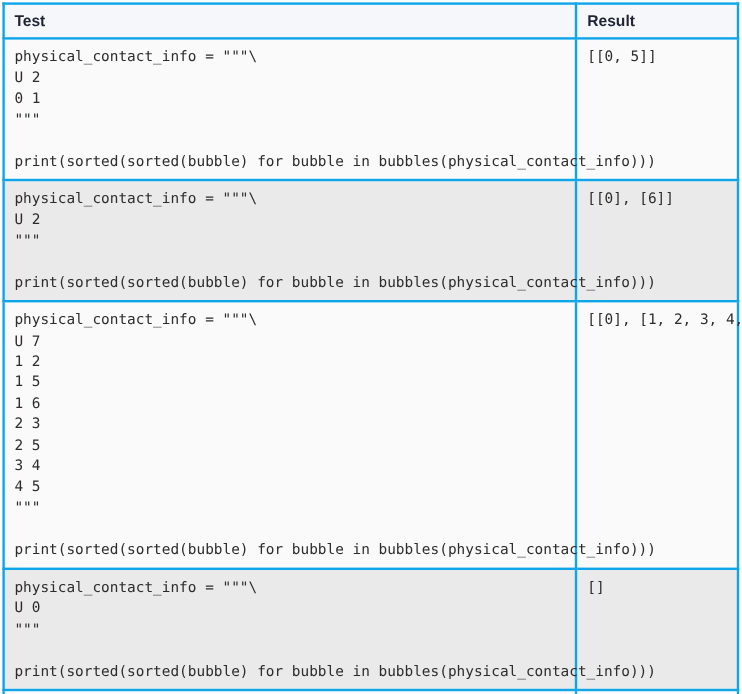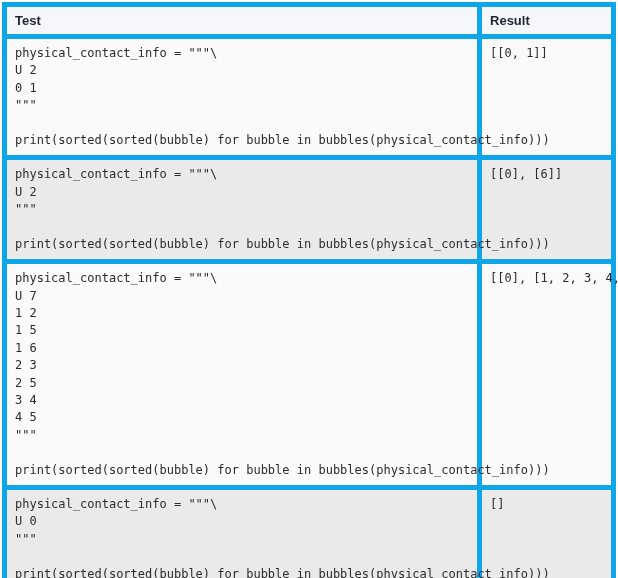--- a/index.html
+++ b/index.html
@@ -15,21 +15,21 @@
     width: 618px;
     padding: 2px;
   }
   table {
     width: 100%;
     border-collapse: collapse;
     table-layout: fixed;
     border: 1px solid #c8ccd4;
   }
   th, td {
-    border: 5px solid #0ea5e9;
+    border: 2px solid #0ea5e9;
     padding: 6px 8px;
     vertical-align: top;
     text-align: left;
   }
   th {
     background: #f6f7fb;
     font-family: -apple-system, BlinkMacSystemFont, "Segoe UI", Helvetica, Arial, sans-serif;
     font-weight: 700;
     font-size: 13px;
     color: #1f2433;
@@ -65,21 +65,21 @@
       <tr>
         <td>
             <pre>physical_contact_info = """\
 U 2
 0 1
 """
 
 print(sorted(sorted(bubble) for bubble in bubbles(physical_contact_info)))</pre>
           </td>
         <td>
-            <pre>[[0, 1]]</pre>
+            <pre>[[0, 5]]</pre>
           </td>
       </tr>
       <tr>
         <td>
             <pre>physical_contact_info = """\
 U 2
 """
 
 print(sorted(sorted(bubble) for bubble in bubbles(physical_contact_info)))</pre>
           </td>

